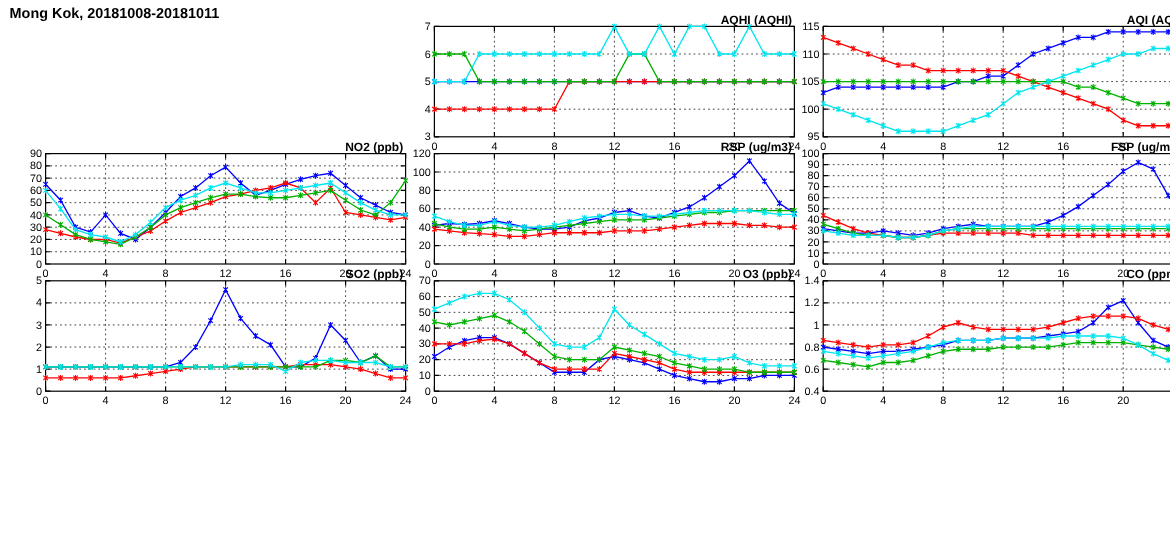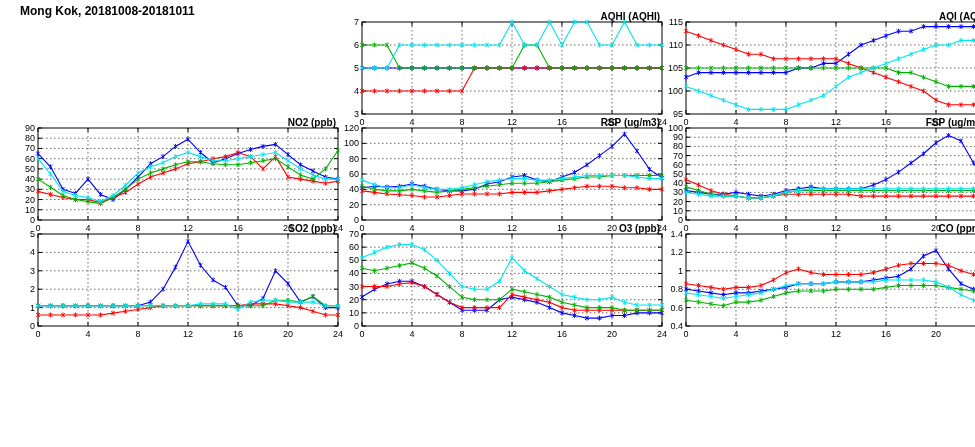--- a/index.html
+++ b/index.html
@@ -1,17 +1,17 @@
 <!DOCTYPE html>
 <html><head>
 <meta charset="utf-8">
 <style>
   html,body{margin:0;padding:0;background:#ffffff;}
   body{width:975px;height:447px;position:relative;font-family:"Liberation Sans",sans-serif;}
-  #title{position:absolute;left:20px;top:4px;font-size:12px;font-weight:bold;color:#000;}
+  #title{position:absolute;left:8px;top:4px;font-size:12px;font-weight:bold;color:#000;}
   .panel{position:absolute;}
   .panel svg{display:block;}
   text{font-family:"Liberation Sans",sans-serif;}
   .ttl{font-size:10px;font-weight:bold;}
   .tick{font-size:9px;}
 </style>
 </head>
 <body>
 
 <div id="title">Mong Kok, 20181008-20181011</div>

